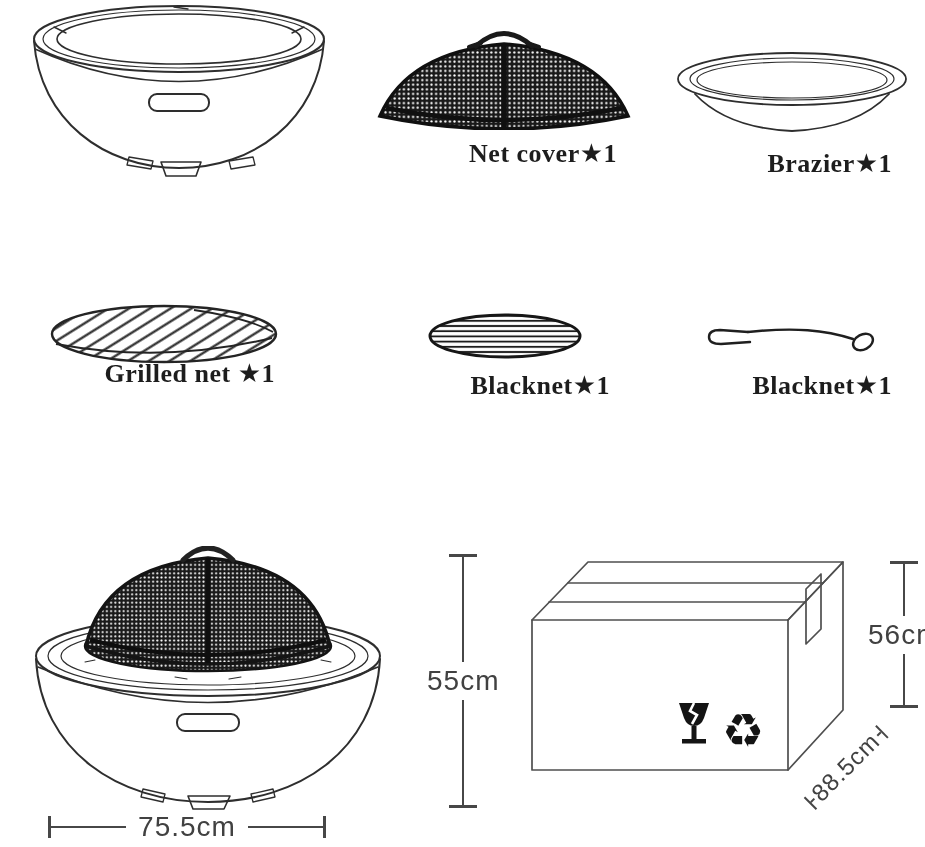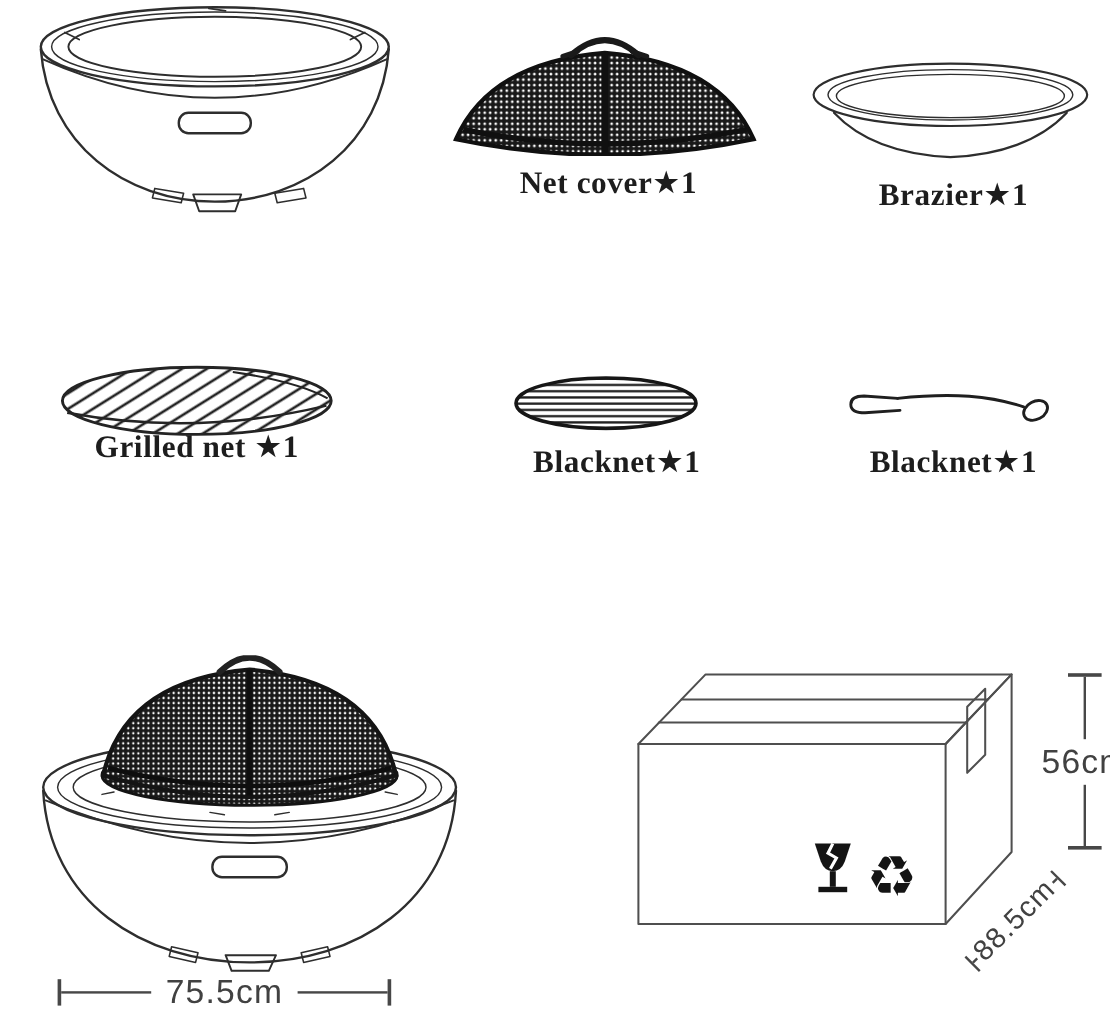--- a/index.html
+++ b/index.html
@@ -1,21 +1,21 @@
 <!DOCTYPE html>
 <html><head>
 <meta charset="utf-8">
 <style>
   html,body{margin:0;padding:0;background:#fff;}
   .canvas{
     position:relative;width:925px;height:847px;background:#ffffff;
     font-family:"Liberation Serif","DejaVu Serif",serif;overflow:hidden;
   }
   .part-label{
-    position:absolute;text-align:center;font-weight:bold;
+    position:absolute;text-align:right;font-weight:bold;
     font-size:26px;letter-spacing:.5px;color:#1d1d1d;
     font-family:"Liberation Serif","DejaVu Sans",serif;white-space:nowrap;
   }
   .drawing{position:absolute;}
   
   .vdim{position:absolute;display:flex;flex-direction:column;align-items:center;}
   .vdim .vbar{width:28px;height:3px;background:#474747;flex:0 0 auto;}
   .vdim .vline{width:2px;flex:1 1 auto;background:#474747;}
   .vdim .dtxt{padding:5px 0;}
   .hdim{position:absolute;display:flex;flex-direction:row;align-items:center;}
@@ -131,20 +131,27 @@
       <path d="M226,248 l22,-5 l2,8 l-22,5 z" stroke-width="1.3"></path>
       <path d="M96,88 l12,4 M270,88 l-12,4 M60,116 l10,-2 M306,116 l-10,-2 M150,131 l12,2 M216,131 l-12,2" stroke-width="1.2"></path>
     </g>
     <ellipse cx="183" cy="100" rx="123" ry="25" fill="url(#meshFP)" stroke="#141414" stroke-width="2.5"></ellipse>
     <path d="M61,100 Q79,21 183,12 Q287,21 305,100 Q244,118 183,118 Q122,118 61,100 Z" fill="url(#meshFP)" stroke="#141414" stroke-width="3.5"></path>
     <path d="M65,94 Q183,124 301,94" fill="none" stroke="#0e0e0e" stroke-width="4"></path>
     <path d="M183,12 L183,117" stroke="#0e0e0e" stroke-width="5"></path>
     <path d="M158,14 Q183,-10 208,14" fill="none" stroke="#222222" stroke-width="5" stroke-linecap="round"></path>
   </svg>
 
+  <div class="vdim" style="left:427px;top:554px;height:254px">
+    <div class="vbar"></div>
+    <div class="vline"></div>
+    <div class="dtxt">55cm</div>
+    <div class="vline"></div>
+    <div class="vbar"></div>
+  </div>
 
   <div class="hdim" style="left:48px;top:816px;width:278px;height:22px">
     <div class="hbar"></div>
     <div class="hline"></div>
     <div class="dtxt">75.5cm</div>
     <div class="hline"></div>
     <div class="hbar"></div>
   </div>
 
   <svg class="drawing" style="left:523px;top:552px" width="335" height="230" viewBox="0 0 335 230">

